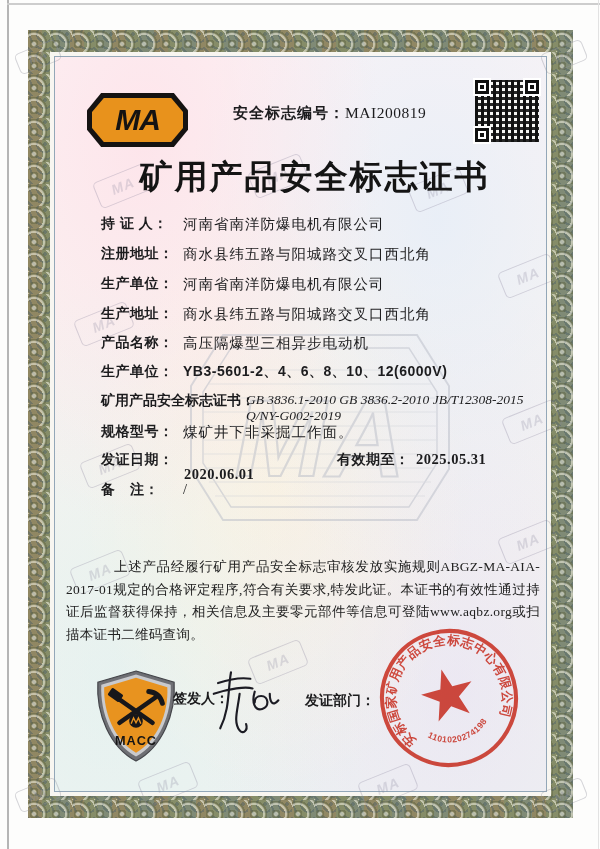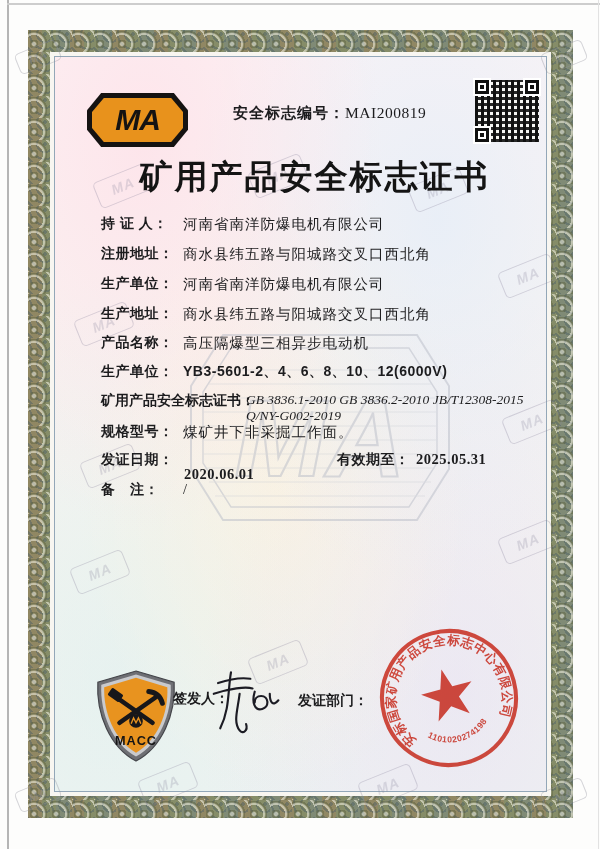--- a/index.html
+++ b/index.html
@@ -72,21 +72,21 @@
   .row .val-date{position:absolute;left:130px;font:700 14.5px "Liberation Serif",serif;letter-spacing:.5px;margin-top:15px;}
   .row .val-date2{position:absolute;left:362px;font:700 14.5px "Liberation Serif",serif;letter-spacing:.5px;}
 
   .statement{position:absolute;left:12px;top:500px;width:474px;
     font:400 13.5px "Liberation Serif",serif;line-height:22.5px;text-align:justify;
     text-indent:48px;color:#222;letter-spacing:.3px;}
 
   .shield{position:absolute;left:38px;top:612px;}
   .signer{position:absolute;left:119px;top:634px;font:700 14px "Liberation Sans",sans-serif;}
   .sig{position:absolute;left:152px;top:612px;}
-  .dept{position:absolute;left:244px;top:636px;font:700 14px "Liberation Sans",sans-serif;}
+  .dept{position:absolute;left:251px;top:636px;font:700 14px "Liberation Sans",sans-serif;}
   .seal{position:absolute;left:324px;top:570px;width:142px;height:144px;mix-blend-mode:multiply;opacity:.9;}
 </style>
 </head>
 <body>
 
 <div class="page">
   <div class="edge-l"></div>
   <div class="edge-t"></div>
   <div class="edge-r"></div>
 
@@ -192,20 +192,21 @@
       <span class="val-date">2020.06.01</span>
       <span class="lbl2">有效期至：</span>
       <span class="val-date2">2025.05.31</span>
     </div>
 
     <div class="row" style="top:425px;">
       <span class="lbl">备　注：</span>
       <span class="val">/</span>
     </div>
 
+    <div class="statement">上述产品经履行矿用产品安全标志审核发放实施规则ABGZ-MA-AIA-2017-01规定的合格评定程序,符合有关要求,特发此证。本证书的有效性通过持证后监督获得保持，相关信息及主要零元部件等信息可登陆www.aqbz.org或扫描本证书二维码查询。</div>
 
     <svg class="shield" width="88" height="96" viewBox="0 0 90 96">
       <path d="M45 2 L84 13.5 C86 46 71.5 80 45 94 C18.5 80 4 46 6 13.5 Z" fill="#6e6f74" stroke="#44454a" stroke-width="1.2"></path>
       <path d="M45 5.5 L80.5 16 C82 45.5 69 76.5 45 89.5 C21 76.5 8 45.5 9.5 16 Z" fill="#c9cacd"></path>
       <path d="M45 9 L77 18.5 C78.5 45 66.5 73 45 85.5 C23.5 73 11.5 45 12.5 18.5 Z" fill="#e8931f"></path>
       <g>
         <path d="M25 29 L62 55" stroke="#17171a" stroke-width="4.5" stroke-linecap="round"></path>
         <path d="M65 29 L28 55" stroke="#17171a" stroke-width="4.5" stroke-linecap="round"></path>
         <rect x="17" y="22" width="14" height="9" rx="1.5" transform="rotate(35 24 26.5)" fill="#17171a"></rect>
         <path d="M58 23 q11 1 14 12" fill="none" stroke="#17171a" stroke-width="5" stroke-linecap="round"></path>

